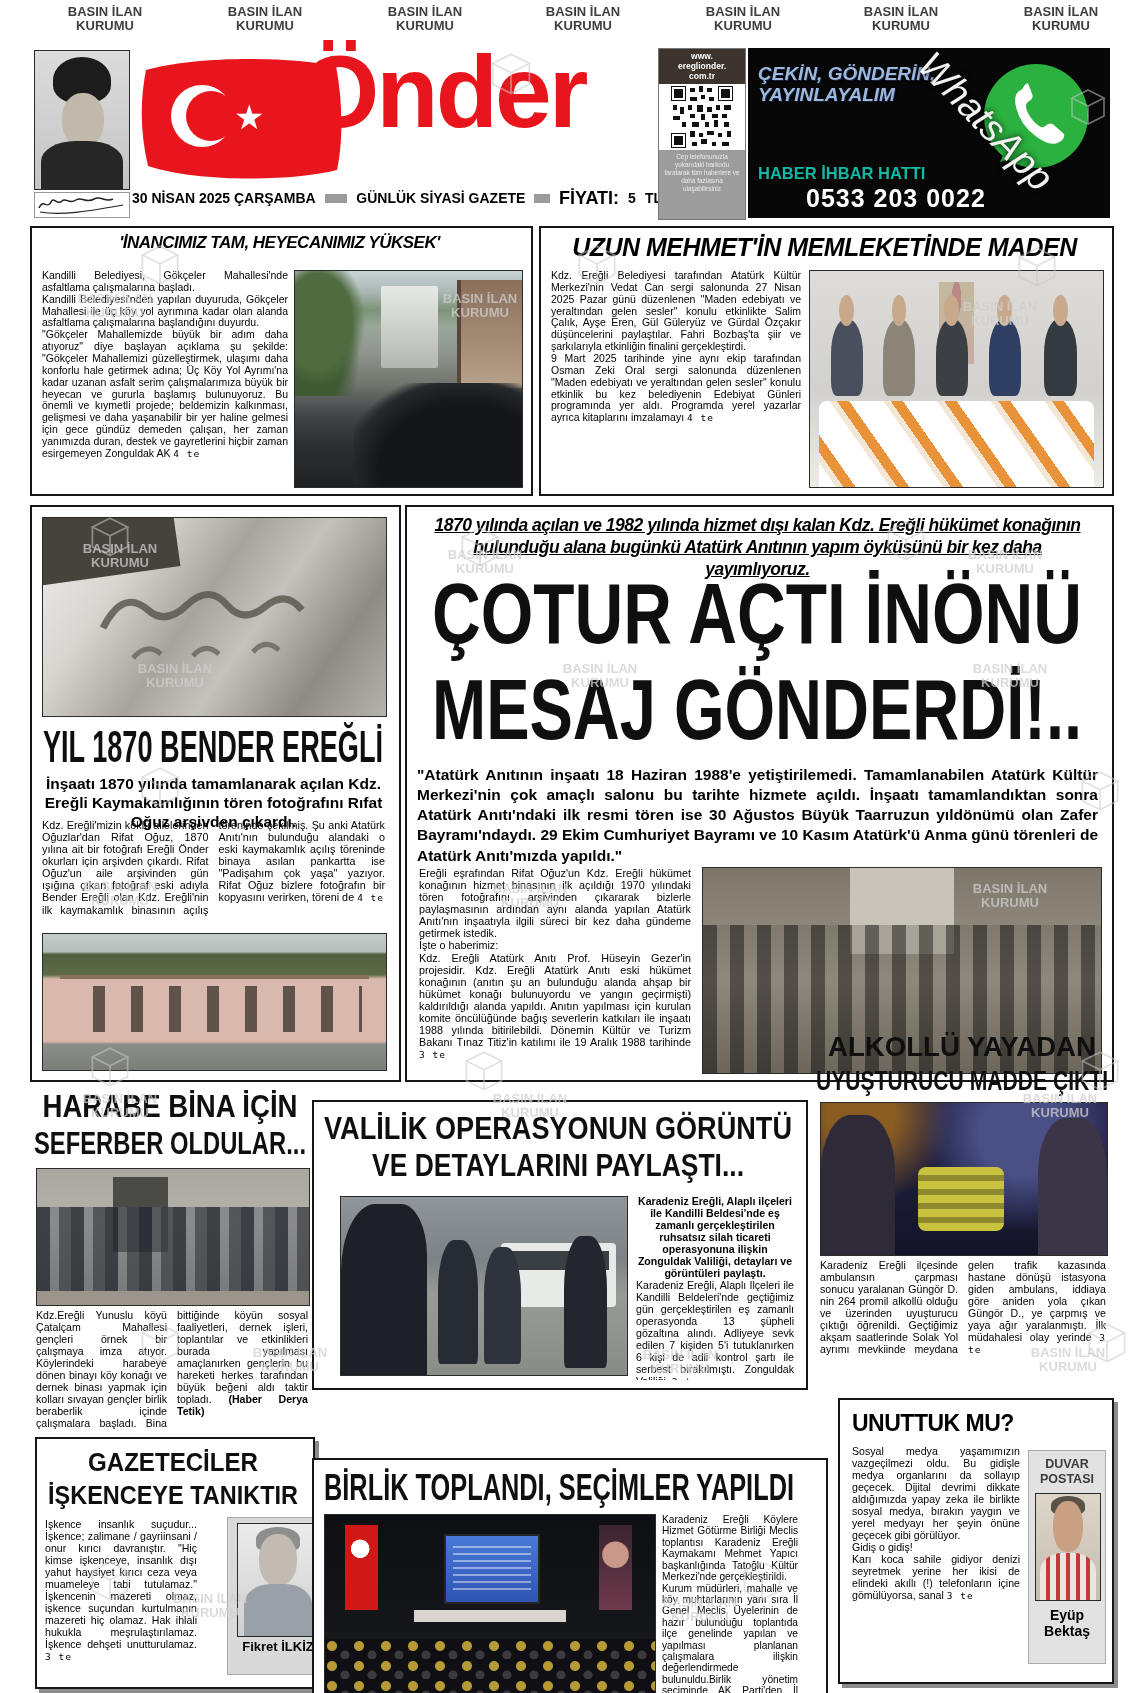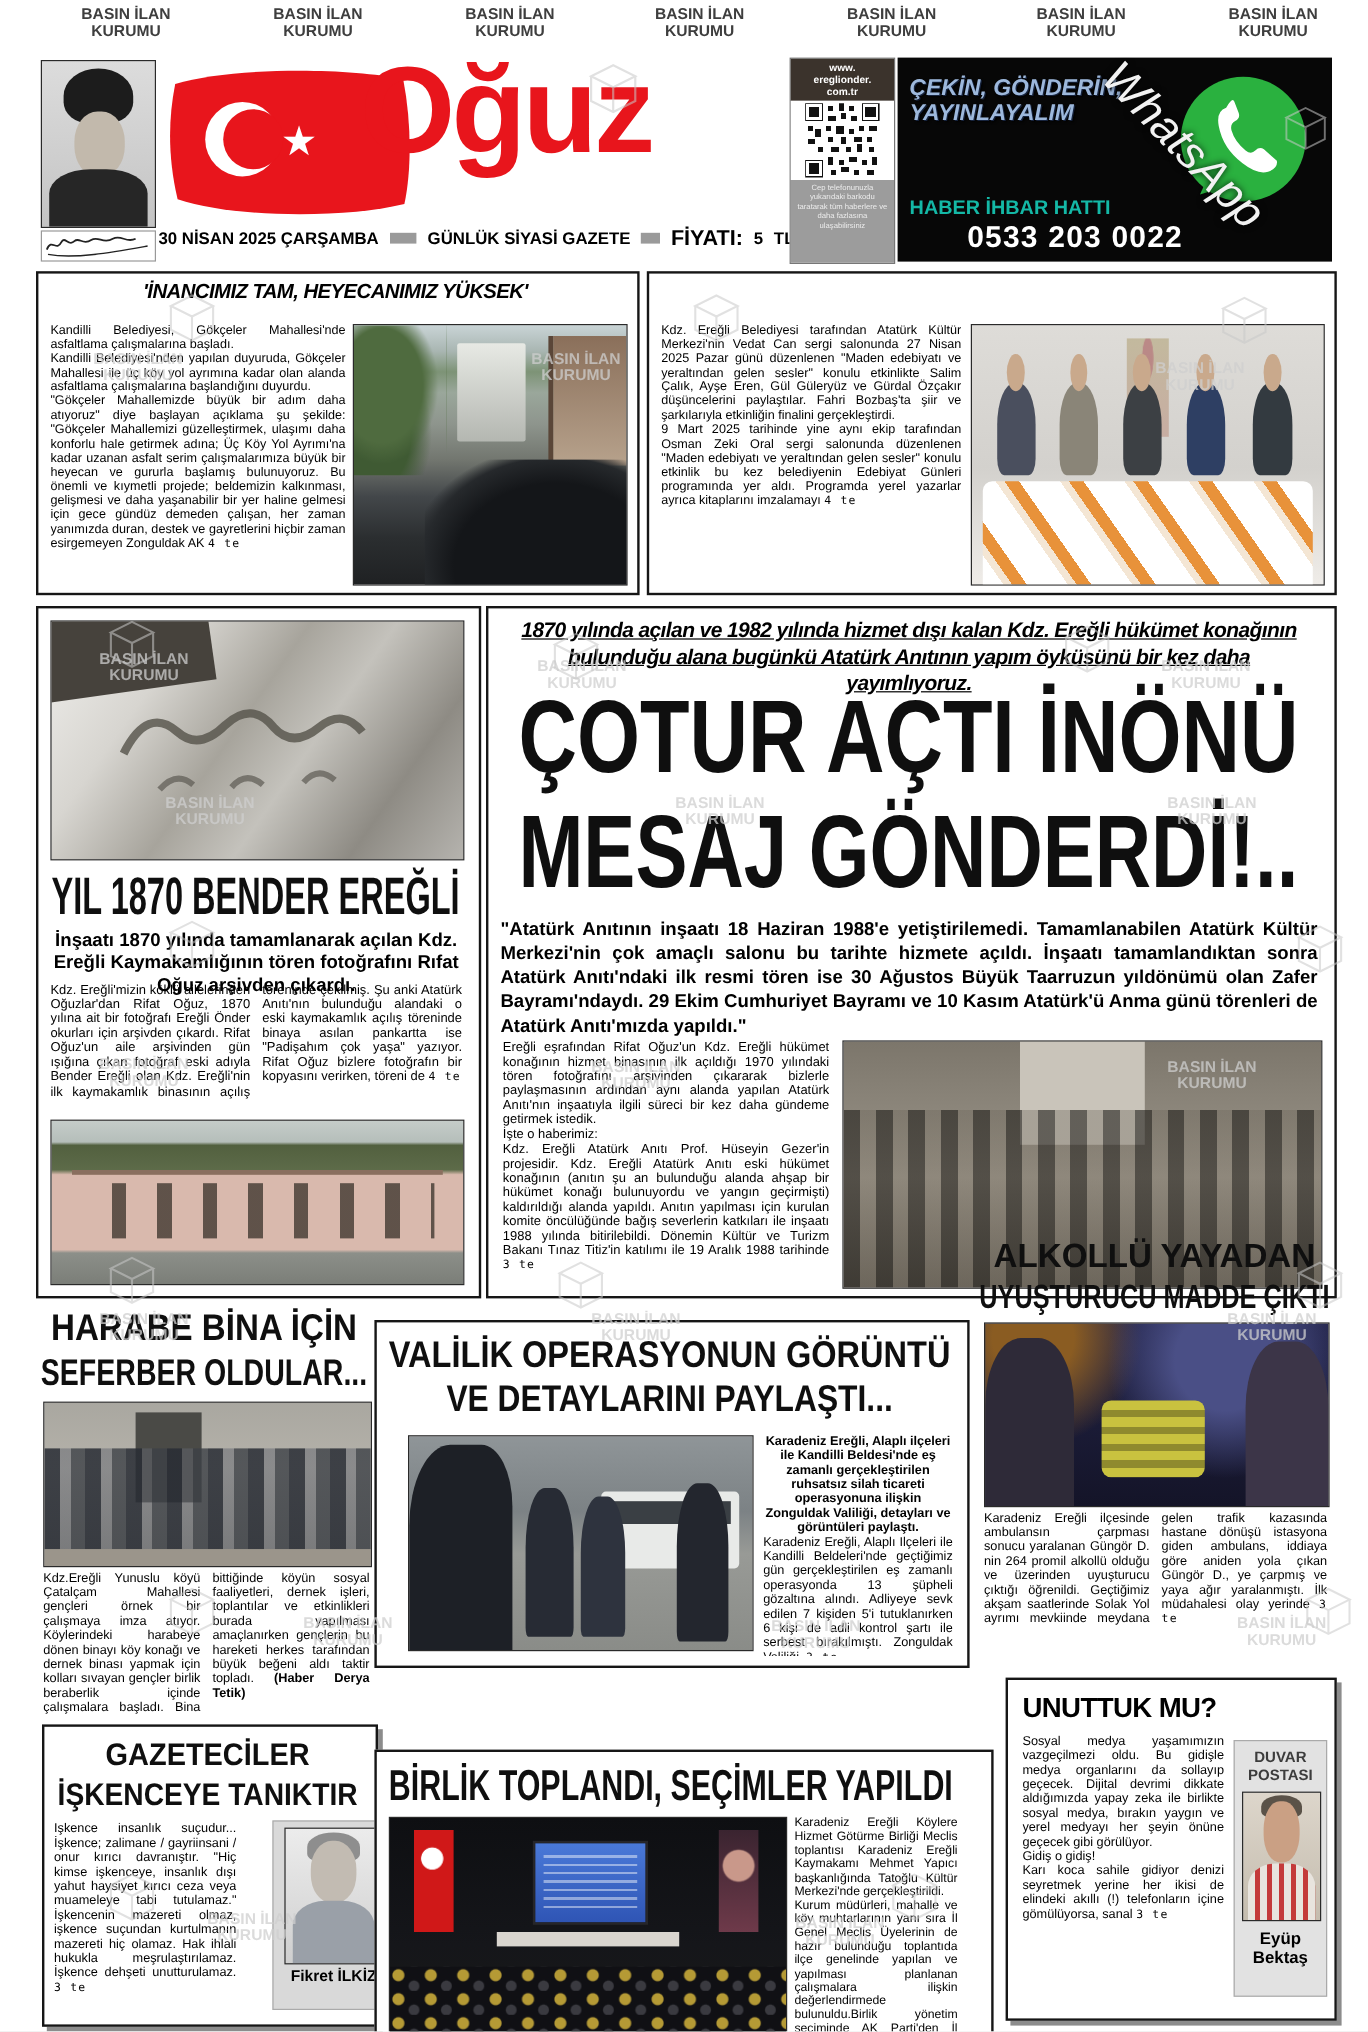--- a/index.html
+++ b/index.html
@@ -117,21 +117,21 @@
       <path d="M5 19 C28 23,60 17,88 12" stroke="#222" fill="none" stroke-width="1.2"></path>
     </svg>
   </div>
 
   <svg class="abs" style="left:138px;top:54px;" width="206" height="128" viewBox="0 0 206 128">
     <path d="M8,16 C55,2 150,2 198,12 C205,48 205,88 199,116 C150,128 58,128 10,112 C2,78 2,46 8,16 Z" fill="#e8151c"></path>
     <circle cx="64" cy="62" r="31" fill="#fff"></circle>
     <circle cx="73" cy="62" r="25" fill="#e8151c"></circle>
     <text x="96" y="75" font-size="34" fill="#fff">★</text>
   </svg>
-  <div class="abs logo-text" style="left:300px;top:44px;font-size:102px;">Oğuz</div>
+  <div class="abs logo-text" style="left:300px;top:44px;font-size:102px;">Önder</div>
 
   <div class="abs" style="left:132px;top:188px;width:530px;height:20px;display:flex;align-items:center;gap:9px;">
     <span class="bold" style="font-size:14px;white-space:nowrap;">30 NİSAN 2025 ÇARŞAMBA</span>
     <span class="bar" style="width:58px;"></span>
     <span class="bold" style="font-size:14px;white-space:nowrap;">GÜNLÜK SİYASİ GAZETE</span>
     <span class="bar" style="width:40px;"></span>
     <span class="bold" style="font-size:18px;">FİYATI:</span>
     <span class="bold" style="font-size:14px;">5</span>
     <span class="bold" style="font-size:14px;">TL</span>
   </div>
@@ -211,20 +211,21 @@
 "Gökçeler Mahallemizde büyük bir adım daha atıyoruz" diye başlayan açıklama şu şekilde: "Gökçeler Mahallemizi güzelleştirmek, ulaşımı daha konforlu hale getirmek adına; Üç Köy Yol Ayrımı'na kadar uzanan asfalt serim çalışmalarımıza büyük bir heyecan ve gururla başlamış bulunuyoruz. Bu önemli ve kıymetli projede; beldemizin kalkınması, gelişmesi ve daha yaşanabilir bir yer haline gelmesi için gece gündüz demeden çalışan, her zaman yanımızda duran, destek ve gayretlerini hiçbir zaman esirgemeyen Zonguldak AK</span> <span class="cont">4 te</span></div>
     <div class="photo photoA" style="left:262px;top:42px;width:227px;height:216px;">
       <div class="ph-el trees"></div>
       <div class="ph-el truck"></div>
       <div class="ph-el house"></div>
       <div class="ph-el pile"></div>
     </div>
   </div>
 
   <div class="box" style="left:539px;top:226px;width:571px;height:266px;">
+    <div class="abs h-italic" style="left:6px;top:5px;width:555px;font-size:25px;">UZUN MEHMET'İN MEMLEKETİNDE MADEN</div>
     <div class="abs bt bt-a" style="left:10px;top:42px;width:250px;height:216px;"><span>Kdz. Ereğli Belediyesi tarafından Atatürk Kültür Merkezi'nin Vedat Can sergi salonunda 27 Nisan 2025 Pazar günü düzenlenen "Maden edebiyatı ve yeraltından gelen sesler" konulu etkinlikte Salim Çalık, Ayşe Eren, Gül Güleryüz ve Gürdal Özçakır düşüncelerini paylaştılar. Fahri Bozbaş'ta şiir ve şarkılarıyla etkinliğin finalini gerçekleştirdi.
 9 Mart 2025 tarihinde yine aynı ekip tarafından Osman Zeki Oral sergi salonunda düzenlenen "Maden edebiyatı ve yeraltından gelen sesler" konulu etkinlik bu kez belediyenin Edebiyat Günleri programında yer aldı. Programda yerel yazarlar ayrıca kitaplarını imzalamayı</span> <span class="cont">4 te</span></div>
     <div class="photo photoB" style="left:268px;top:42px;width:293px;height:216px;">
       <div class="ph-el logo"></div>
       <div class="ph-el table"></div>
       <div class="ph-el p" style="left:7%;background:#4a4f5e;"></div>
       <div class="ph-el p" style="left:25%;background:#8a8578;"></div>
       <div class="ph-el p" style="left:43%;background:#3c4044;"></div>
       <div class="ph-el p" style="left:61%;background:#2e3f63;"></div>
       <div class="ph-el p" style="left:80%;background:#333a40;"></div>

